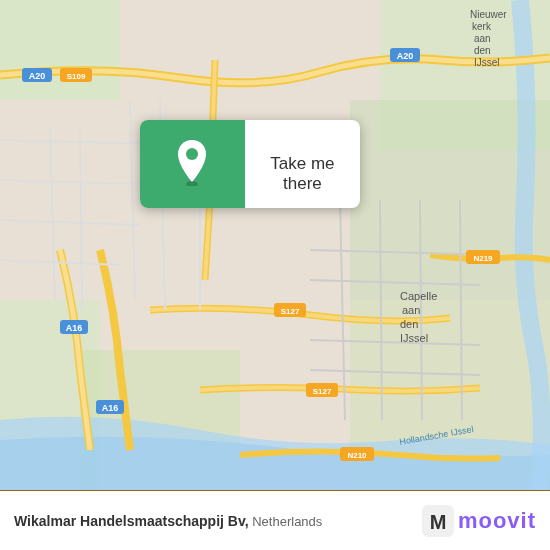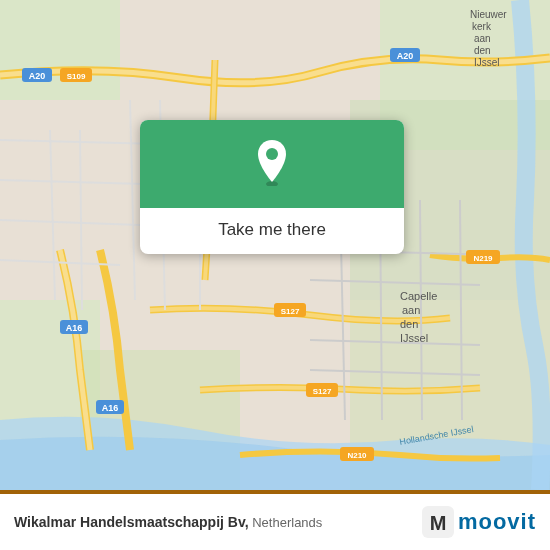--- a/index.html
+++ b/index.html
@@ -25,27 +25,26 @@
       height: 100%;
       position: absolute;
       top: 0; left: 0;
     }
 
     
     .tooltip {
       position: absolute;
       top: 120px;
       left: 140px;
-      width: 264px;
+      width: 220px;
       background: white;
       border-radius: 8px;
       box-shadow: 0 2px 12px rgba(0,0,0,0.3);
       display: flex;
-      flex-direction: column;
-      align-items: flex-start;
+      align-items: flex-end;
       overflow: hidden;
       z-index: 10;
     }
 
     .tooltip-top {
       background: #3daa6e;
       width: 100%;
       display: flex;
       justify-content: center;
       align-items: center;
@@ -76,21 +75,21 @@
       border-left: 12px solid transparent;
       border-right: 12px solid transparent;
       border-top: 12px solid white;
     }
 
     
     #bottom-bar {
       width: 550px;
       height: 60px;
       background: white;
-      border-top: 4px solid #a16207;
+      border-top: 1px solid #a16207;
       display: flex;
       align-items: center;
       padding: 0 14px;
       justify-content: space-between;
     }
 
     .bottom-text {
       font-size: 13px;
       color: #333;
     }
@@ -106,21 +105,21 @@
 
     .moovit-logo {
       display: flex;
       align-items: center;
       gap: 4px;
     }
 
     .moovit-word {
       font-size: 22px;
       font-weight: bold;
-      color: #0369a1;
+      color: #8b5cf6;
       letter-spacing: 1px;
     }
 
     .copyright {
       font-size: 10px;
       color: #777;
       position: absolute;
       bottom: 68px;
       left: 6px;
     }

